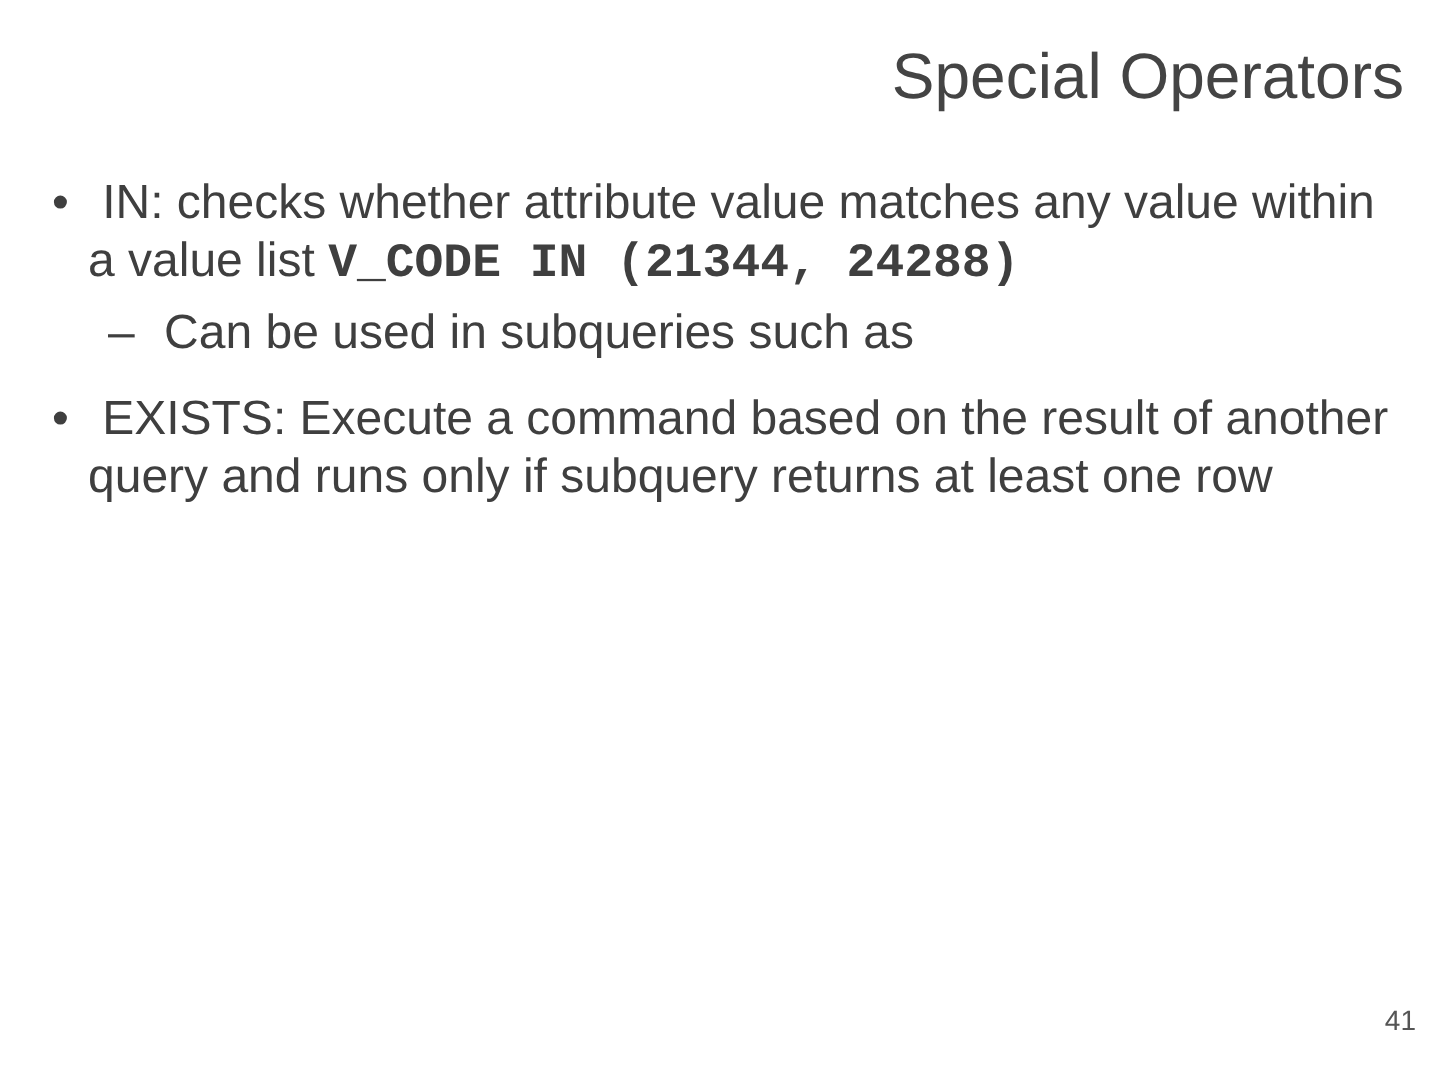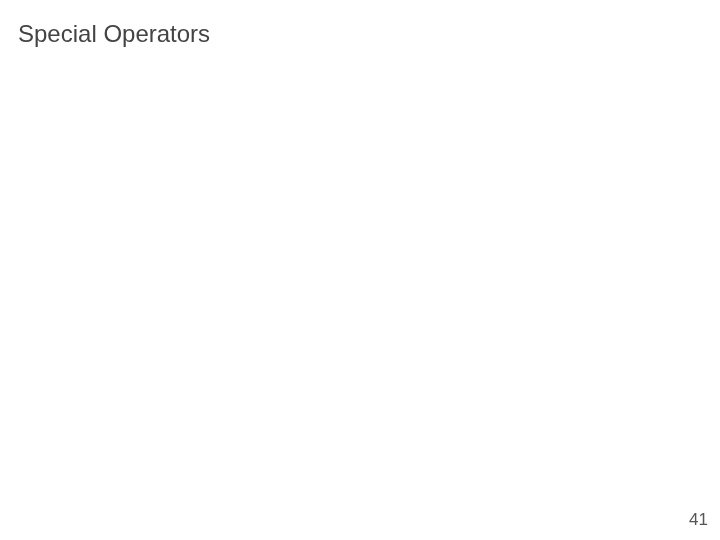--- a/index.html
+++ b/index.html
@@ -14,22 +14,22 @@
     overflow: hidden;
   }
   .slide {
     box-sizing: border-box;
     width: 720px;
     height: 540px;
     padding: 20px 18px 0 18px;
     position: relative;
   }
   .title {
-    text-align: left;
-    font-size: 24px;
+    text-align: right;
+    font-size: 32px;
     font-weight: 400;
     color: #444;
     margin: 0 0 30px 0;
   }
   ul.top {
     list-style: none;
     margin: 0;
     padding: 0;
   }
   ul.top > li {
@@ -71,35 +71,46 @@
     font-size: 24px;
     line-height: 1.22;
     margin: 6px 0 14px 0;
     padding-left: 58px;
     text-indent: -30px;
     color: #3f3f3f;
   }
   .page-num {
     position: absolute;
     right: 12px;
-    bottom: 10px;
-    font-size: 17px;
+    bottom: 22px;
+    font-size: 14px;
     color: #555;
   }
 </style>
 </head>
 <body>
 
 <div class="slide">
 
   <h1 class="title">Special Operators</h1>
 
   <ul class="top">
 
+    <li>
+      <span>IN: checks whether attribute value matches any value within a value list  </span><span class="mono">V_CODE IN (21344, 24288)</span>
+      <ul class="sub">
+        <li>
+          <span>Can be used in subqueries such as</span>
+        </li>
+      </ul>
+    </li>
 
 
+    <li>
+      <span>EXISTS: Execute a command based on the result of another query and runs only if subquery returns at least one row</span>
+    </li>
 
 
   </ul>
 
   <div class="page-num">41</div>
 
 </div>
 
 </body></html>

